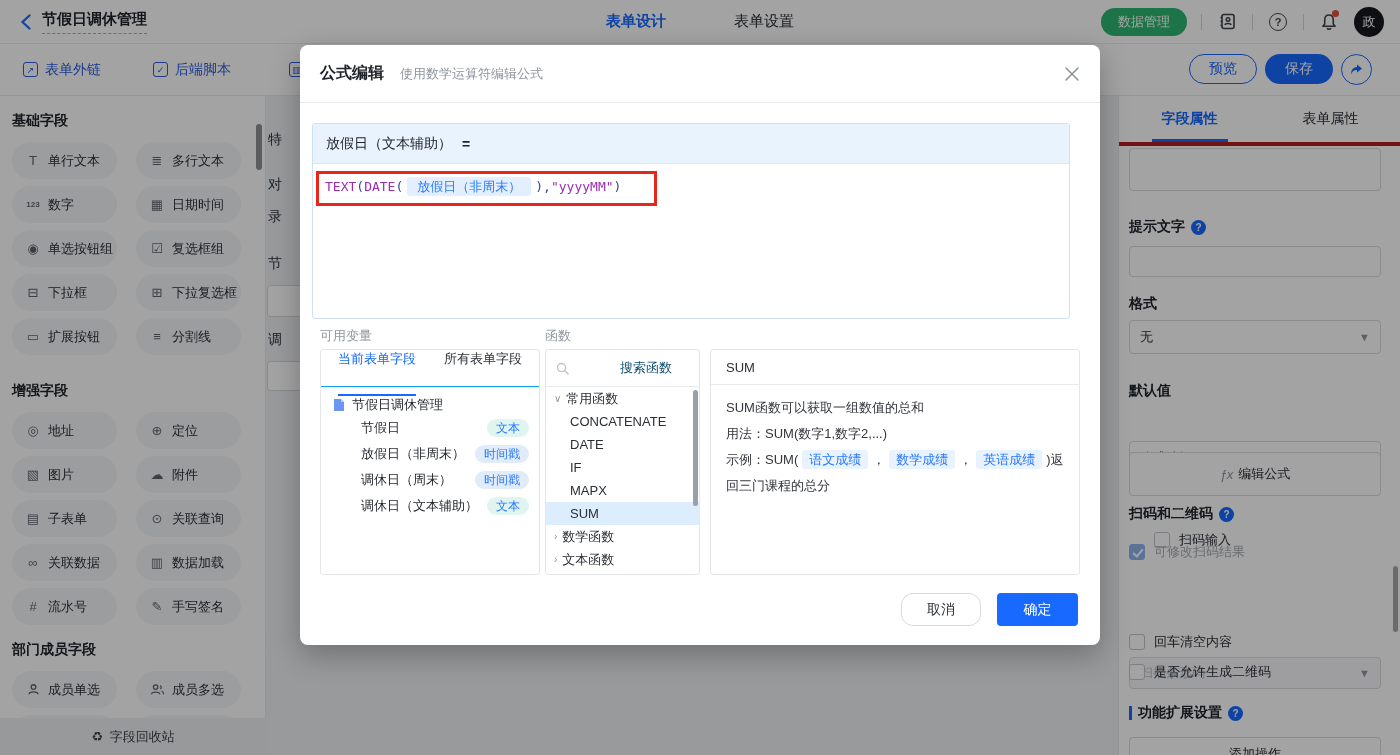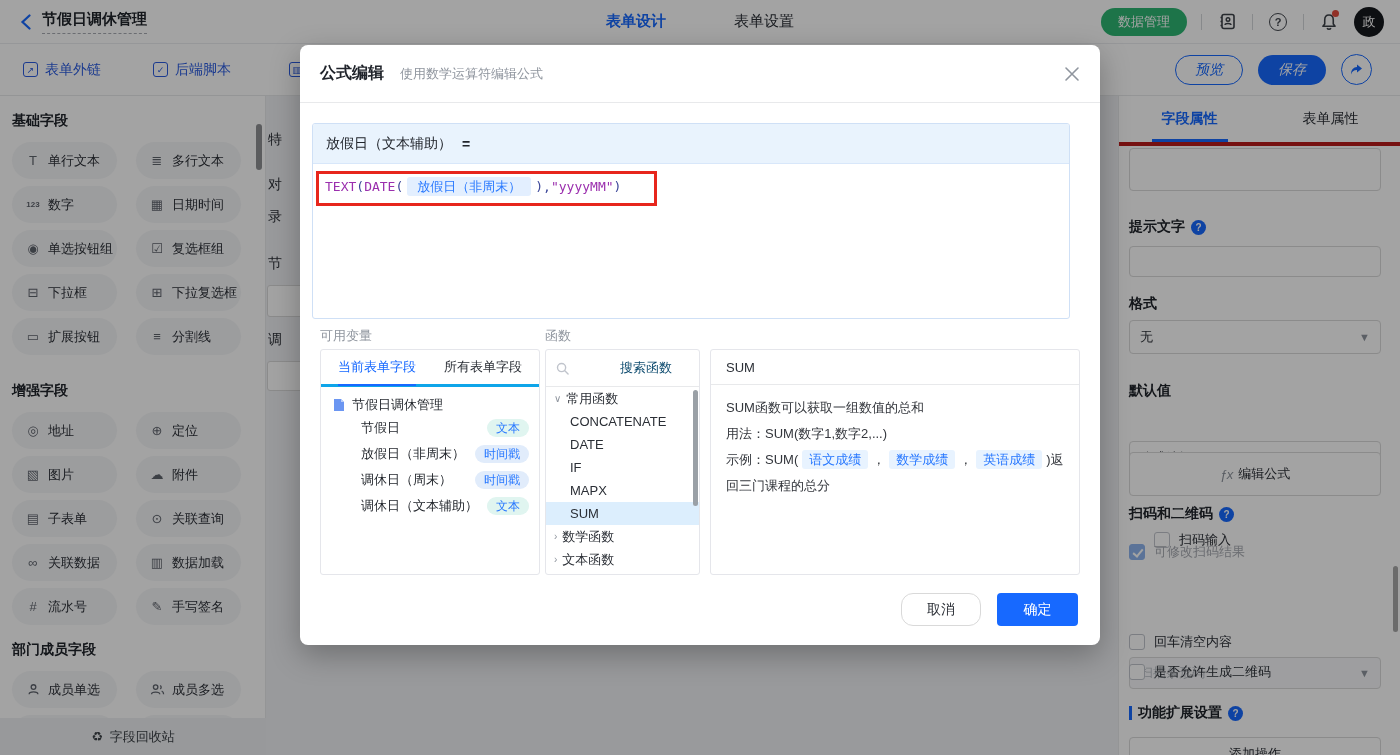--- a/index.html
+++ b/index.html
@@ -26,21 +26,21 @@
   .reddot { position:absolute; right:1px; top:-1px; width:7px; height:7px; border-radius:50%; background:#e34d3f; }
   .avatar { width:30px; height:30px; border-radius:50%; background:#15181d; color:#fff; font-size:13px;
     display:flex; align-items:center; justify-content:center; }
 
   .subbar { position:absolute; left:0; top:44px; width:1400px; height:52px; background:#fff;
     border-bottom:1px solid #e8e9eb; display:flex; align-items:center; z-index:1;}
   .sublink { display:flex; align-items:center; gap:7px; color:#2b5ce0; font-size:14px; cursor:pointer;}
   .sublink .sqicon { width:15px; height:15px; border:1.4px solid #2b5ce0; border-radius:3px; font-size:9px;
     display:flex; align-items:center; justify-content:center; }
   .lk1{ margin-left:23px;} .lk2{ margin-left:52px;} .lk3{ margin-left:58px;}
-  .subright { position:absolute; right:28px; display:flex; align-items:flex-end; gap:15px;font-style:italic;}
+  .subright { position:absolute; right:28px; display:flex; align-items:flex-start; gap:8px;}
   .btn-preview { width:68px; height:30px; border-radius:16px; border:1px solid #1769ff; color:#1769ff;
     background:#fff; font-size:14px; display:flex; align-items:center; justify-content:center;}
   .btn-save { width:68px; height:30px; border-radius:16px; background:#1769ff; color:#fff;
     font-size:14px; display:flex; align-items:center; justify-content:center;}
   .btn-share { width:31px; height:31px; border-radius:50%; border:1px solid #1769ff; background:#fff;
     display:flex; align-items:center; justify-content:center;}
 
   
   .sidebar { position:absolute; left:0; top:96px; width:266px; height:659px; background:#fff;
     border-right:1px solid #e8e9eb; padding:16px 12px 0 12px; z-index:1;}
@@ -112,21 +112,21 @@
     font-family:"Liberation Sans","DejaVu Sans",sans-serif; }
   .red-annot { position:absolute; left:16px; top:126px; width:341px; height:35px;
     border:3px solid #e7261c; z-index:30;}
 
   .m-collabel { position:absolute; top:282px; font-size:13px; color:#8f959e;}
   .m-panel { position:absolute; top:304px; height:226px; border:1px solid #e5e6eb; border-radius:3px; background:#fff; overflow:hidden;}
   .vars { left:20px; width:220px;}
   .fns  { left:245px; width:155px;}
   .detail { left:410px; width:370px;}
 
-  .v-tabs { height:37px; border-bottom:3px solid #0ea5e9; display:flex; align-items:center;
+  .v-tabs { height:37px; border-bottom:1px solid #0ea5e9; display:flex; 
     padding:0 17px; justify-content:space-between; font-size:13px;}
   .v-tab-active { color:#1769ff; position:relative; }
   .v-tab-active::after { content:""; position:absolute; left:0; right:0; bottom:-10px; height:2px; background:#1769ff;}
   .v-tab { color:#2b2f36; }
   .v-root { display:flex; align-items:center; gap:7px; font-size:13px; padding:9px 12px 2px 12px; height:28px;}
   .v-row { display:flex; align-items:center; font-size:13px; height:26px; padding:0 10px 0 40px;}
   .tag { margin-left:auto; font-size:12px; color:#2878ff; border-radius:10px; padding:2px 9px; line-height:14px;}
   .tag.text { background:#e0f5f0; }
   .tag.time { background:#e1ecfb; }
 

